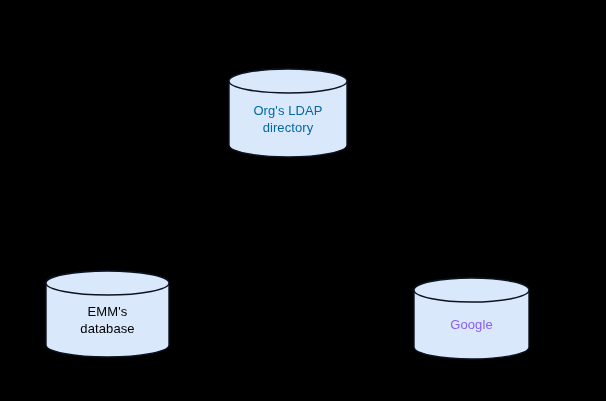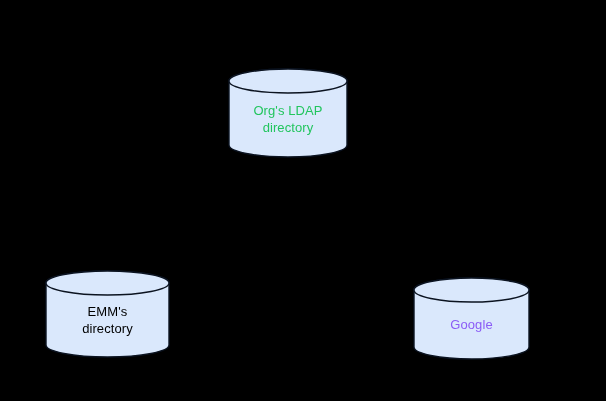--- a/index.html
+++ b/index.html
@@ -51,30 +51,30 @@
 </style>
 </head>
 <body>
 
 <div id="canvas" style="background: rgb(0, 0, 0);">
     <div class="node" style="left: 228px; top: 68px; width: 120px; height: 90px;">
       <svg width="120" height="90" viewBox="0 0 120 90">
         <path d="M 1 13 L 1 77 A 59 12 0 0 0 119 77 L 119 13 A 59 12 0 0 0 1 13 Z" fill="#dae8fc" stroke="#0b1320" stroke-width="1.4" stroke-linejoin="round"></path>
         <ellipse cx="60" cy="13" rx="59" ry="12" fill="#dae8fc" stroke="#0b1320" stroke-width="1.4"></ellipse>
       </svg>
-      <div class="node-label" style="color: #22c55e; top: 34px;">Org's LDAP
+      <div class="node-label" style="color: #0369a1; top: 34px;">Org's LDAP
 directory</div>
     </div>
     <div class="node" style="left: 45px; top: 270px; width: 125px; height: 88px;">
       <svg width="125" height="88" viewBox="0 0 125 88">
         <path d="M 1 13 L 1 75 A 61.5 12 0 0 0 124 75 L 124 13 A 61.5 12 0 0 0 1 13 Z" fill="#dae8fc" stroke="#0b1320" stroke-width="1.4" stroke-linejoin="round"></path>
         <ellipse cx="62.5" cy="13" rx="61.5" ry="12" fill="#dae8fc" stroke="#0b1320" stroke-width="1.4"></ellipse>
       </svg>
       <div class="node-label" style="color: rgb(0, 0, 0); top: 33px;">EMM's
-directory</div>
+database</div>
     </div>
     <div class="node" style="left: 413px; top: 277px; width: 117px; height: 83px;">
       <svg width="117" height="83" viewBox="0 0 117 83">
         <path d="M 1 13 L 1 70 A 57.5 12 0 0 0 116 70 L 116 13 A 57.5 12 0 0 0 1 13 Z" fill="#dae8fc" stroke="#0b1320" stroke-width="1.4" stroke-linejoin="round"></path>
         <ellipse cx="58.5" cy="13" rx="57.5" ry="12" fill="#dae8fc" stroke="#0b1320" stroke-width="1.4"></ellipse>
       </svg>
       <div class="node-label" style="color: #8b5cf6; top: 39px;">Google</div>
     </div>
   </div>
 

